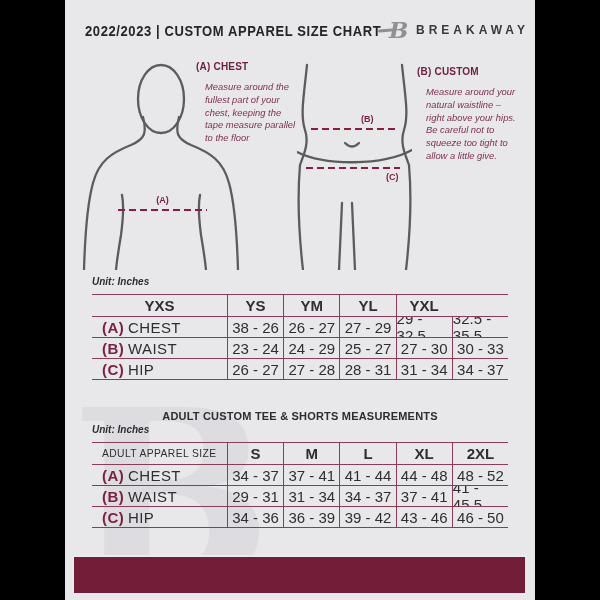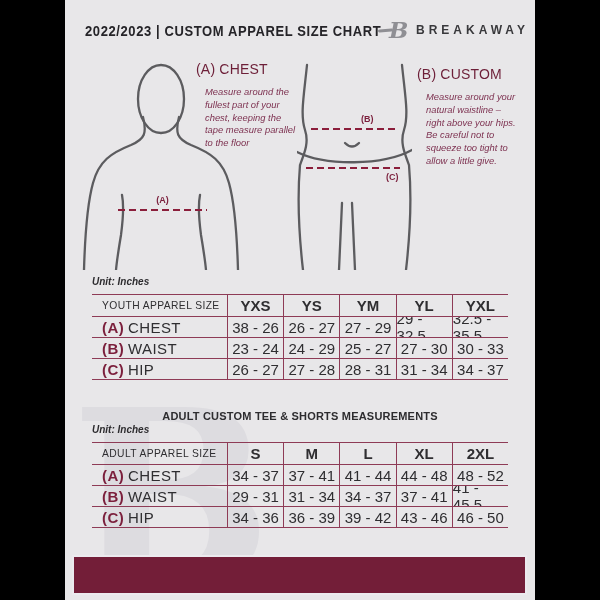--- a/index.html
+++ b/index.html
@@ -38,21 +38,21 @@
   .dash-a{left:53px;top:209px;width:89px;}
   .dash-b{left:246px;top:128px;width:87px;}
   .dash-c{left:241px;top:167px;width:94px;}
   .dash-label{position:absolute;z-index:1;font-size:9px;font-weight:bold;color:#7b1f3c;}
   .lab-a{left:53px;top:195px;width:89px;text-align:center;}
   .lab-b{left:296px;top:114px;}
   .lab-c{left:321px;top:172px;}
 
   
   .inst{position:absolute;z-index:1;}
-  .inst h3{margin:0 0 7px 0;font-size:14px;font-weight:normal;color:#6d1f38;letter-spacing:0.2px;}
+  .inst h3{margin:0 0 7px 0;font-size:10px;font-weight:bold;color:#6d1f38;letter-spacing:0.2px;}
   .inst p{margin:9px;font-size:9.4px;font-style:italic;color:#7d3150;line-height:1.36;
      white-space:pre-line;}
   .inst-a{left:131px;top:61px;width:122px;}
   .inst-b{left:352px;top:66px;width:112px;}
   .inst-c{left:352px;top:169px;width:112px;}
 
   
   .section{position:absolute;left:27px;width:416px;z-index:1;}
   .sec-youth{top:276px;}
   .sec-adult{top:410px;}
@@ -133,21 +133,20 @@
 right above your hips.
 Be careful not to
 squeeze too tight to
 allow a little give.</p>
     </section>
 
     <div class="section sec-youth">
       <div class="tbl-unit">Unit: Inches</div>
       <div class="tbl">
         <div class="tr th">
-          <div class="td lbl">YOUTH APPAREL SIZE</div>
           <div class="td">YXS</div>
           <div class="td">YS</div>
           <div class="td">YM</div>
           <div class="td">YL</div>
           <div class="td">YXL</div>
         </div>
         <div class="tr">
           <div class="td lbl">
               <span class="key">(A)</span>
               <span>CHEST</span>

